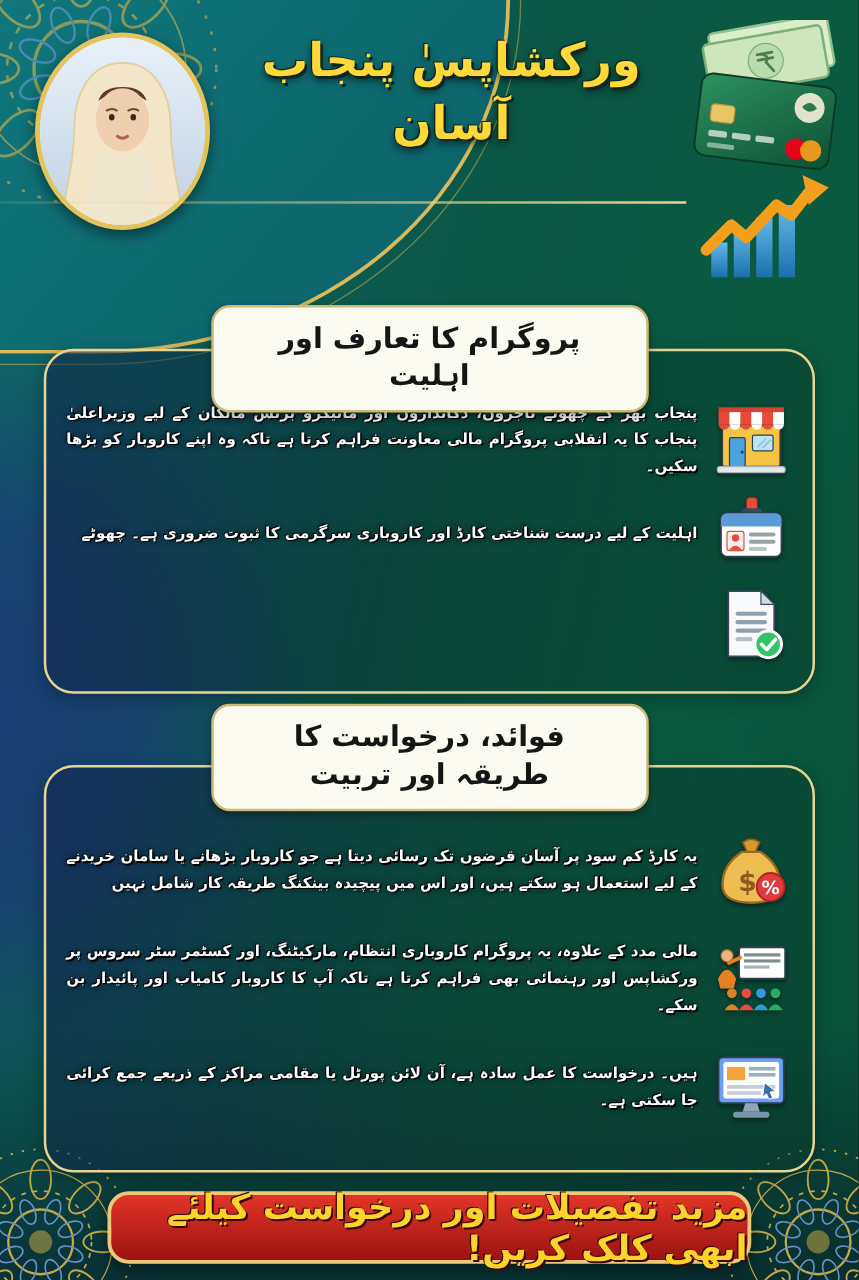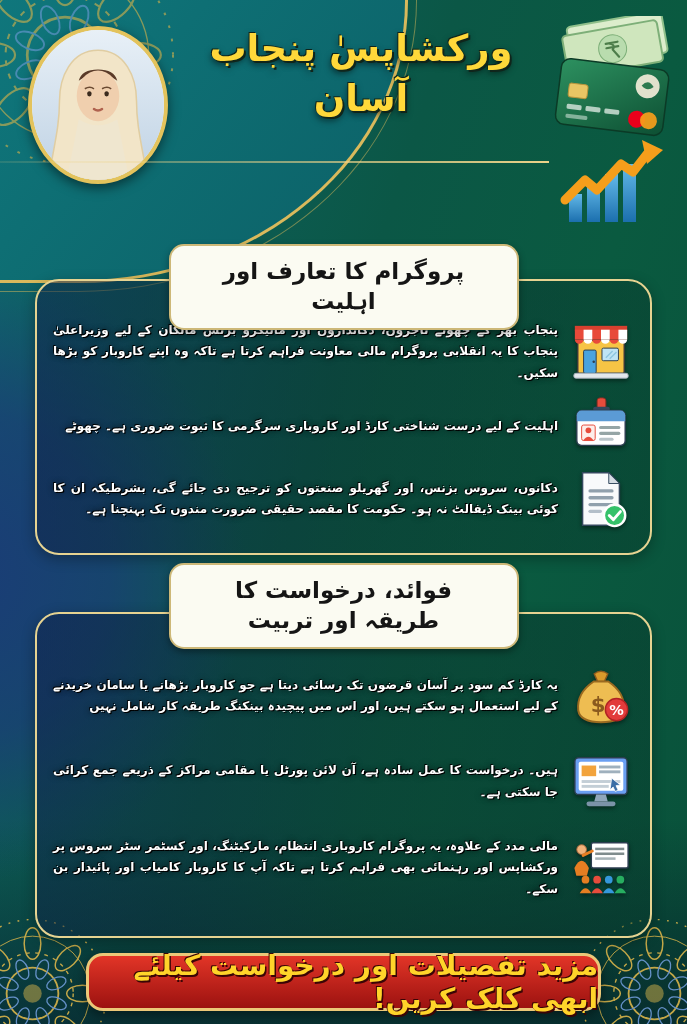--- a/index.html
+++ b/index.html
@@ -250,56 +250,37 @@
           <path d="M13 5 h27 l11 11 v43 H13 Z" fill="#f8fafb" stroke="#34495e" stroke-width="1.5"></path>
           <path d="M40 5 v11 h11 Z" fill="#d5dde3" stroke="#34495e"></path>
           <rect x="19" y="22" width="26" height="3.4" rx="1.7" fill="#90a0ac"></rect>
           <rect x="19" y="29" width="26" height="3.4" rx="1.7" fill="#90a0ac"></rect>
           <rect x="19" y="36" width="26" height="3.4" rx="1.7" fill="#90a0ac"></rect>
           <rect x="19" y="43" width="14" height="3.4" rx="1.7" fill="#b3bfc9"></rect>
           <circle cx="46" cy="49" r="11" fill="#35c26a" stroke="#ffffff" stroke-width="2.5"></circle>
           <path d="M40.5 49 l4.3 4.3 L52 45" stroke="#ffffff" stroke-width="3" fill="none" stroke-linecap="round" stroke-linejoin="round"></path>
         </svg>
       </div>
-      <div class="tx">دکانوں، سروس بزنس، اور گھریلو صنعتوں کو ترجیح دی جائے گی، بشرطیکہ ان کا کوئی بینک ڈیفالٹ نہ ہو۔ حکومت کا مقصد حقیقی ضرورت مندوں تک پہنچنا ہے۔</div>
     </div>
   </div>
 
   <div class="sec-heading h2">فوائد، درخواست کا طریقہ اور تربیت</div>
   <div class="sec-box b2">
 
     <div class="row">
       <div class="ic">
         <svg viewBox="0 0 64 64">
           <path d="M25 9 q7 -5 14 0 l-3.5 8 h-7 Z" fill="#d99a2b" stroke="#8a5a1e" stroke-width="1.5"></path>
           <path d="M24.5 17 h15 q18 12 16 30 q-2 12 -23.5 12 q-21.5 0 -23.5 -12 q-2 -18 16 -30 Z" fill="#eebd52" stroke="#9a6a20" stroke-width="2"></path>
           <text x="29" y="49" font-size="22" font-weight="bold" fill="#8a5a1e" text-anchor="middle" font-family="DejaVu Sans, sans-serif">$</text>
           <circle cx="48" cy="46" r="11.5" fill="#e23b3b" stroke="#b02323" stroke-width="1.5"></circle>
           <text x="48" y="52" font-size="15" font-weight="bold" fill="#ffffff" text-anchor="middle" font-family="DejaVu Sans, sans-serif">%</text>
         </svg>
       </div>
       <div class="tx">یہ کارڈ کم سود پر آسان قرضوں تک رسائی دیتا ہے جو کاروبار بڑھانے یا سامان خریدنے کے لیے استعمال ہو سکتے ہیں، اور اس میں پیچیدہ بینکنگ طریقہ کار شامل نہیں</div>
-    </div>
-
-    <div class="row">
-      <div class="ic">
-        <svg viewBox="0 0 64 64">
-          <rect x="5" y="7" width="54" height="38" rx="4" fill="#6b9ff2" stroke="#2c3e50" stroke-width="1.5"></rect>
-          <rect x="9" y="11" width="46" height="30" rx="2" fill="#ffffff"></rect>
-          <rect x="12" y="15" width="15" height="11" fill="#f2a33c"></rect>
-          <rect x="30" y="15" width="22" height="3" fill="#9fb0bd"></rect>
-          <rect x="30" y="20" width="22" height="3" fill="#9fb0bd"></rect>
-          <rect x="12" y="30" width="40" height="3" fill="#c3ced6"></rect>
-          <rect x="12" y="35" width="28" height="3" fill="#c3ced6"></rect>
-          <path d="M43 28 l9 7 -4.5 0.8 2.2 4.6 -3 1.4 -2.2 -4.6 -3.2 3 Z" fill="#3b6ea5" stroke="#ffffff" stroke-width="0.8"></path>
-          <path d="M27 45 h10 l2 7 h-14 Z" fill="#8fa6ba"></path>
-          <rect x="17" y="52" width="30" height="5" rx="2.5" fill="#7b93a8"></rect>
-        </svg>
-      </div>
-      <div class="tx">ہیں۔ درخواست کا عمل سادہ ہے، آن لائن پورٹل یا مقامی مراکز کے ذریعے جمع کرائی جا سکتی ہے۔</div>
     </div>
 
     <div class="row">
       <div class="ic">
         <svg viewBox="0 0 64 64">
           <rect x="22" y="6" width="38" height="26" rx="2" fill="#ffffff" stroke="#2c3e50" stroke-width="1.5"></rect>
           <rect x="26" y="11" width="30" height="2.6" fill="#7f8c8d"></rect>
           <rect x="26" y="16" width="30" height="2.6" fill="#7f8c8d"></rect>
           <rect x="26" y="21" width="21" height="2.6" fill="#a8b4b8"></rect>
           <circle cx="12" cy="13" r="5" fill="#f0b27a" stroke="#a76a3c"></circle>
@@ -310,20 +291,38 @@
           <circle cx="28" cy="44" r="4" fill="#e74c3c"></circle>
             <path d="M22 58 q6 -10 12 0 Z" fill="#e74c3c"></path>
           <circle cx="40" cy="44" r="4" fill="#3498db"></circle>
             <path d="M34 58 q6 -10 12 0 Z" fill="#3498db"></path>
           <circle cx="52" cy="44" r="4" fill="#27ae60"></circle>
             <path d="M46 58 q6 -10 12 0 Z" fill="#27ae60"></path>
         </svg>
       </div>
       <div class="tx">مالی مدد کے علاوہ، یہ پروگرام کاروباری انتظام، مارکیٹنگ، اور کسٹمر سٹر سروس پر ورکشاپس اور رہنمائی بھی فراہم کرتا ہے تاکہ آپ کا کاروبار کامیاب اور پائیدار بن سکے۔</div>
     </div>
+
+    <div class="row">
+      <div class="ic">
+        <svg viewBox="0 0 64 64">
+          <rect x="5" y="7" width="54" height="38" rx="4" fill="#6b9ff2" stroke="#2c3e50" stroke-width="1.5"></rect>
+          <rect x="9" y="11" width="46" height="30" rx="2" fill="#ffffff"></rect>
+          <rect x="12" y="15" width="15" height="11" fill="#f2a33c"></rect>
+          <rect x="30" y="15" width="22" height="3" fill="#9fb0bd"></rect>
+          <rect x="30" y="20" width="22" height="3" fill="#9fb0bd"></rect>
+          <rect x="12" y="30" width="40" height="3" fill="#c3ced6"></rect>
+          <rect x="12" y="35" width="28" height="3" fill="#c3ced6"></rect>
+          <path d="M43 28 l9 7 -4.5 0.8 2.2 4.6 -3 1.4 -2.2 -4.6 -3.2 3 Z" fill="#3b6ea5" stroke="#ffffff" stroke-width="0.8"></path>
+          <path d="M27 45 h10 l2 7 h-14 Z" fill="#8fa6ba"></path>
+          <rect x="17" y="52" width="30" height="5" rx="2.5" fill="#7b93a8"></rect>
+        </svg>
+      </div>
+      <div class="tx">ہیں۔ درخواست کا عمل سادہ ہے، آن لائن پورٹل یا مقامی مراکز کے ذریعے جمع کرائی جا سکتی ہے۔</div>
+    </div>
   </div>
 
   <div class="cta">مزید تفصیلات اور درخواست کیلئے ابھی کلک کریں!</div>
 
   <svg class="mandala bl">
       <use href="#mandala"></use>
     </svg>
   <svg class="mandala br">
       <use href="#mandala"></use>
     </svg>

